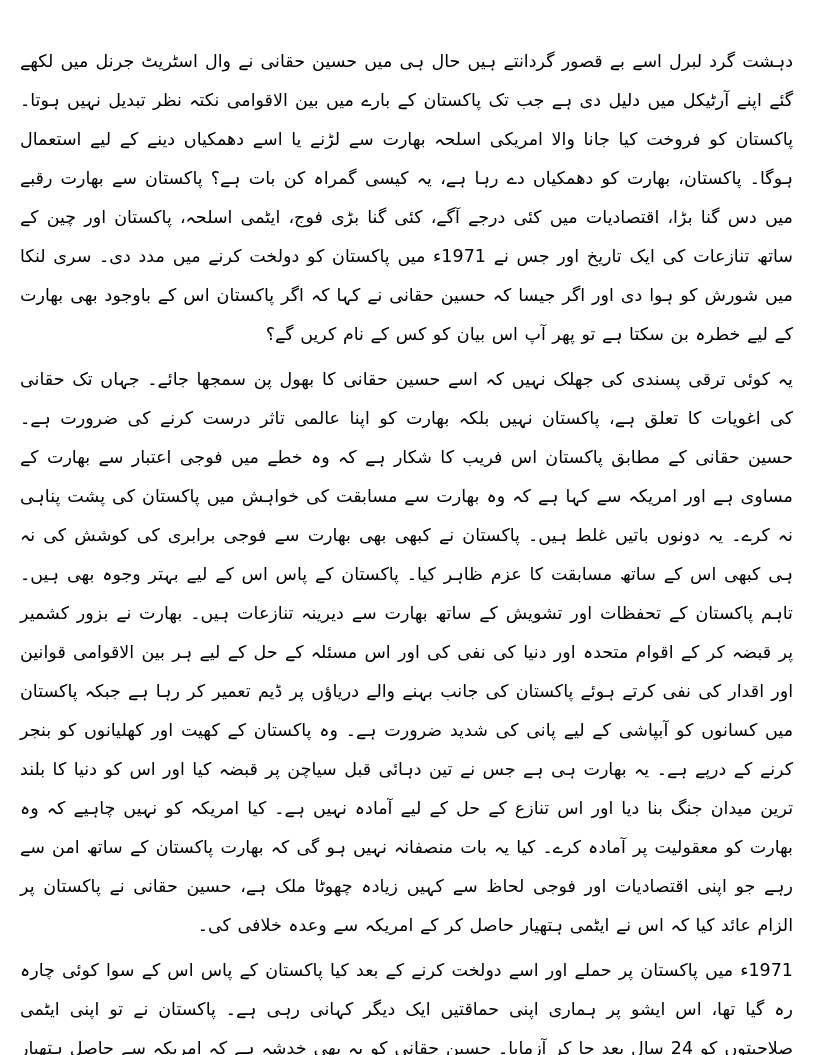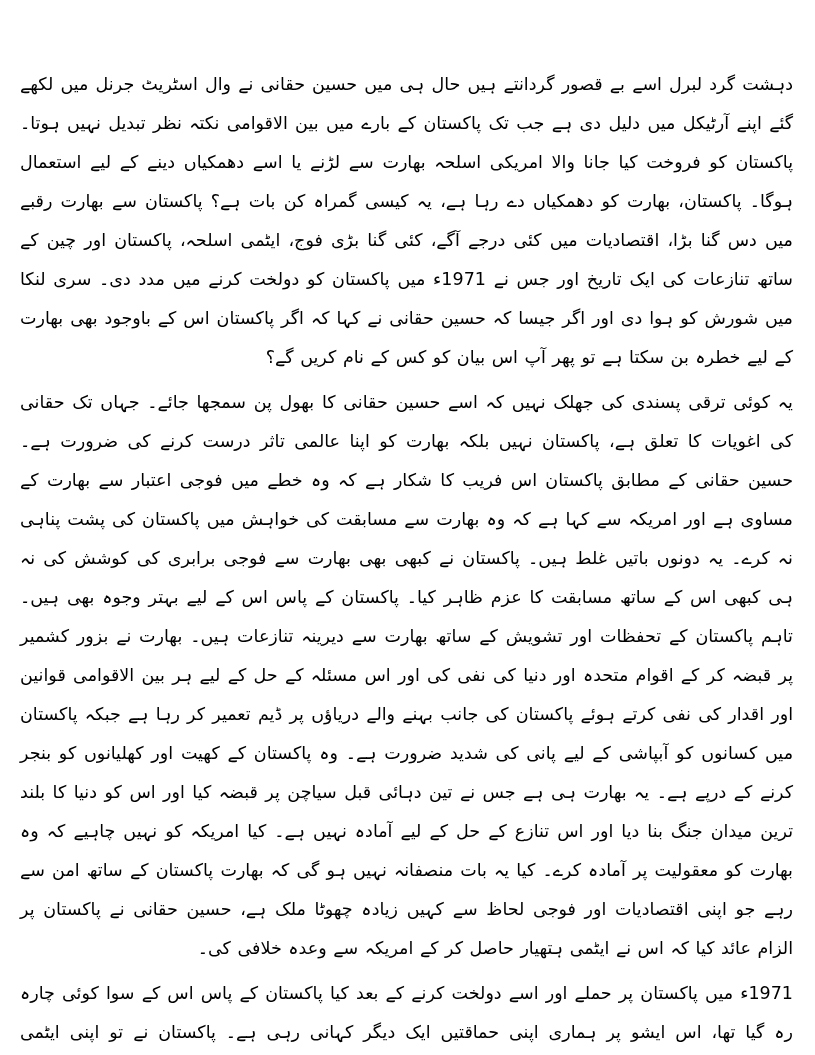--- a/index.html
+++ b/index.html
@@ -14,21 +14,20 @@
     font-family: "DejaVu Sans", sans-serif;
   }
   .page {
     box-sizing: border-box;
     width: 815px;
     height: 930px;
     background: #ffffff;
     color: #000000;
     padding: 42px 22px 34px 20px;
     direction: rtl;
-    margin-top: 23px;
   }
   .urdu-paragraph {
     margin: 0 0 6px 0;
     font-size: 17.5px;
     line-height: 39px;
     text-align: justify;
     text-align-last: right;
     color: #000000;
     word-spacing: 1px;
   }

